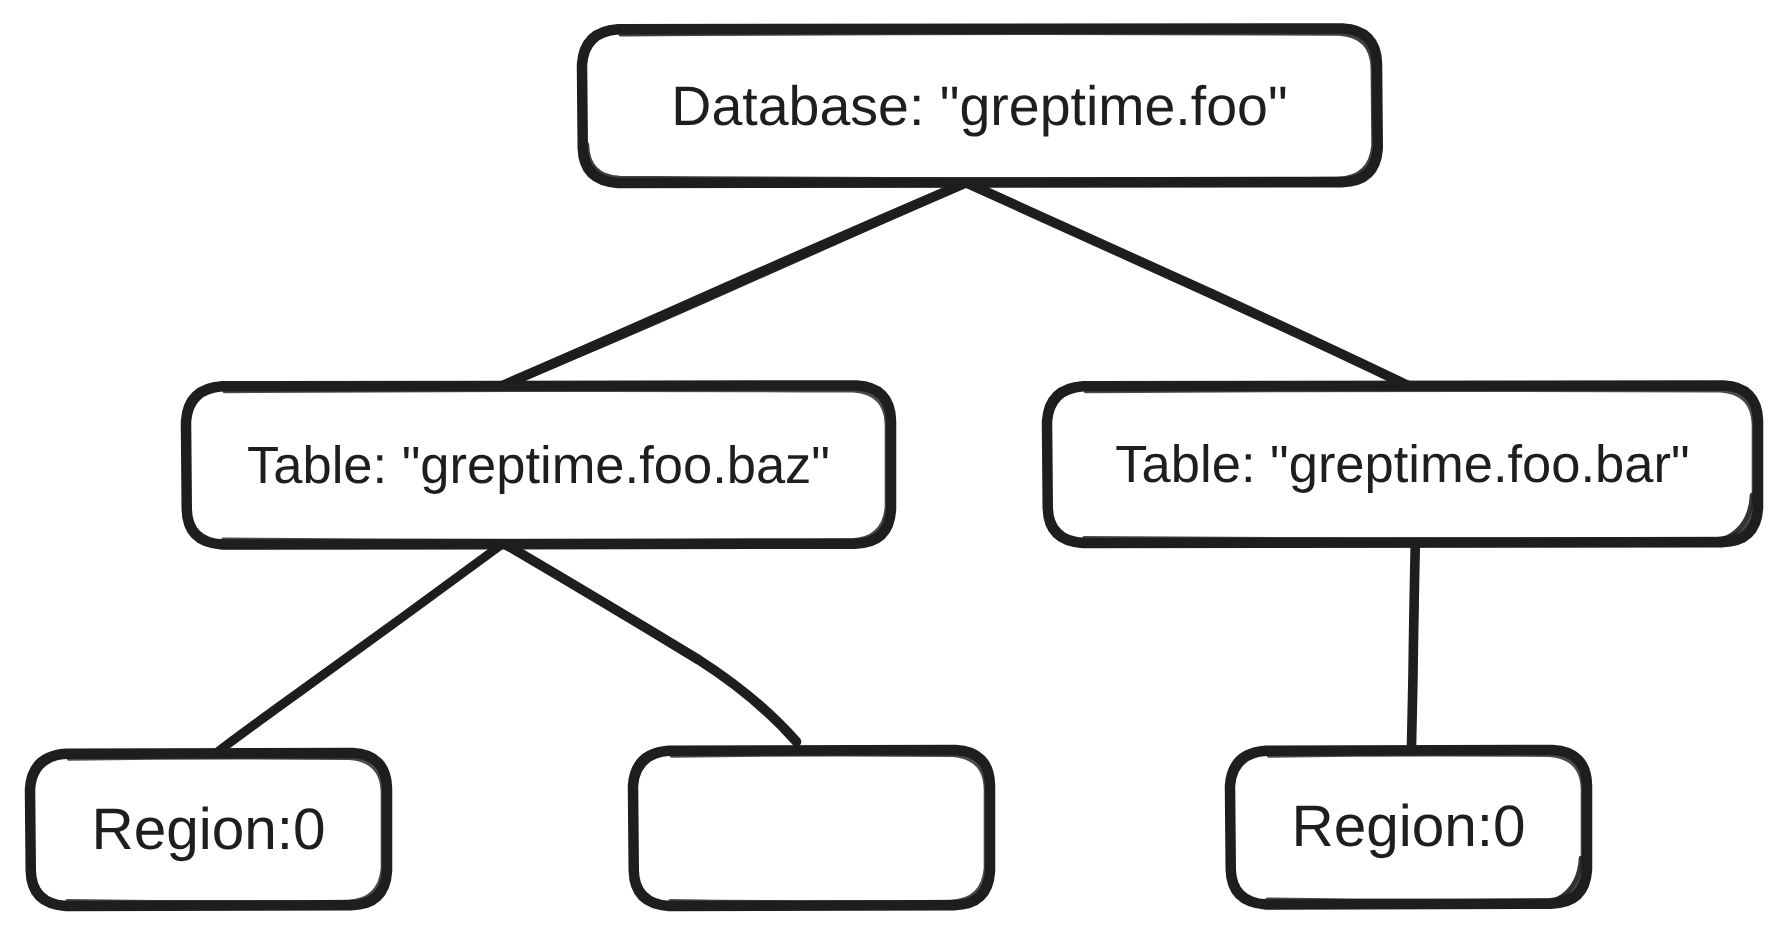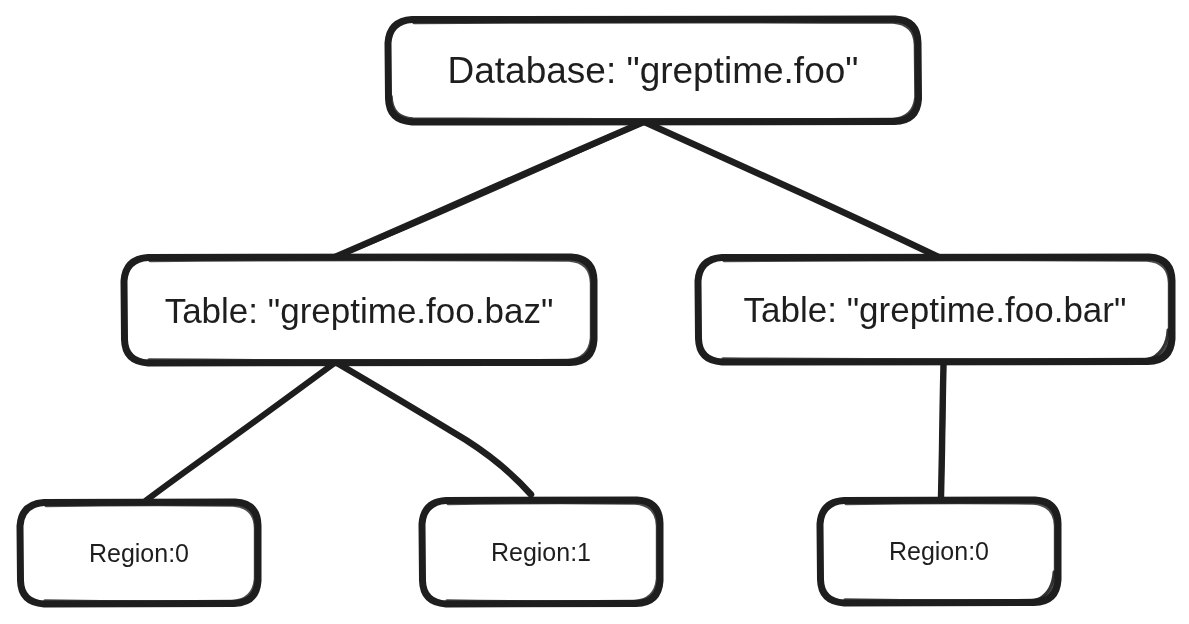--- a/index.html
+++ b/index.html
@@ -50,21 +50,21 @@
     align-items: center;
     justify-content: center;
     color: #1e1e1e;
     font-family: "Liberation Sans", sans-serif;
     white-space: nowrap;
     user-select: none;
     line-height: 1;
   }
   .lbl-root   { font-size: 37px; }
   .lbl-table  { font-size: 35px; }
-  .lbl-region { font-size: 25px; }
+  .lbl-region { font-size: 39px; }
 </style>
 </head>
 <body>
 
 <div id="canvas">
 
   <svg id="diagram-svg" viewBox="0 0 1189 624" xmlns="http://www.w3.org/2000/svg">
 
     <g>
 
@@ -210,17 +210,16 @@
   </svg>
 
   <div class="node-label lbl-root" style="left:388px; top:19px; width:530px; height:103px;">Database: "greptime.foo"</div>
 
   <div class="node-label lbl-table" style="left:124px; top:257px; width:470px; height:106px;">Table: "greptime.foo.baz"</div>
 
   <div class="node-label lbl-table" style="left:698px; top:257px; width:474px; height:105px;">Table: "greptime.foo.bar"</div>
 
   <div class="node-label lbl-region" style="left:20px; top:502px; width:238px; height:102px;">Region:0</div>
 
-  <div class="node-label lbl-region" style="left:422px; top:500px; width:238px; height:104px;">Region:1</div>
 
   <div class="node-label lbl-region" style="left:820px; top:500px; width:238px; height:103px;">Region:0</div>
 
 </div>
 
 </body></html>

